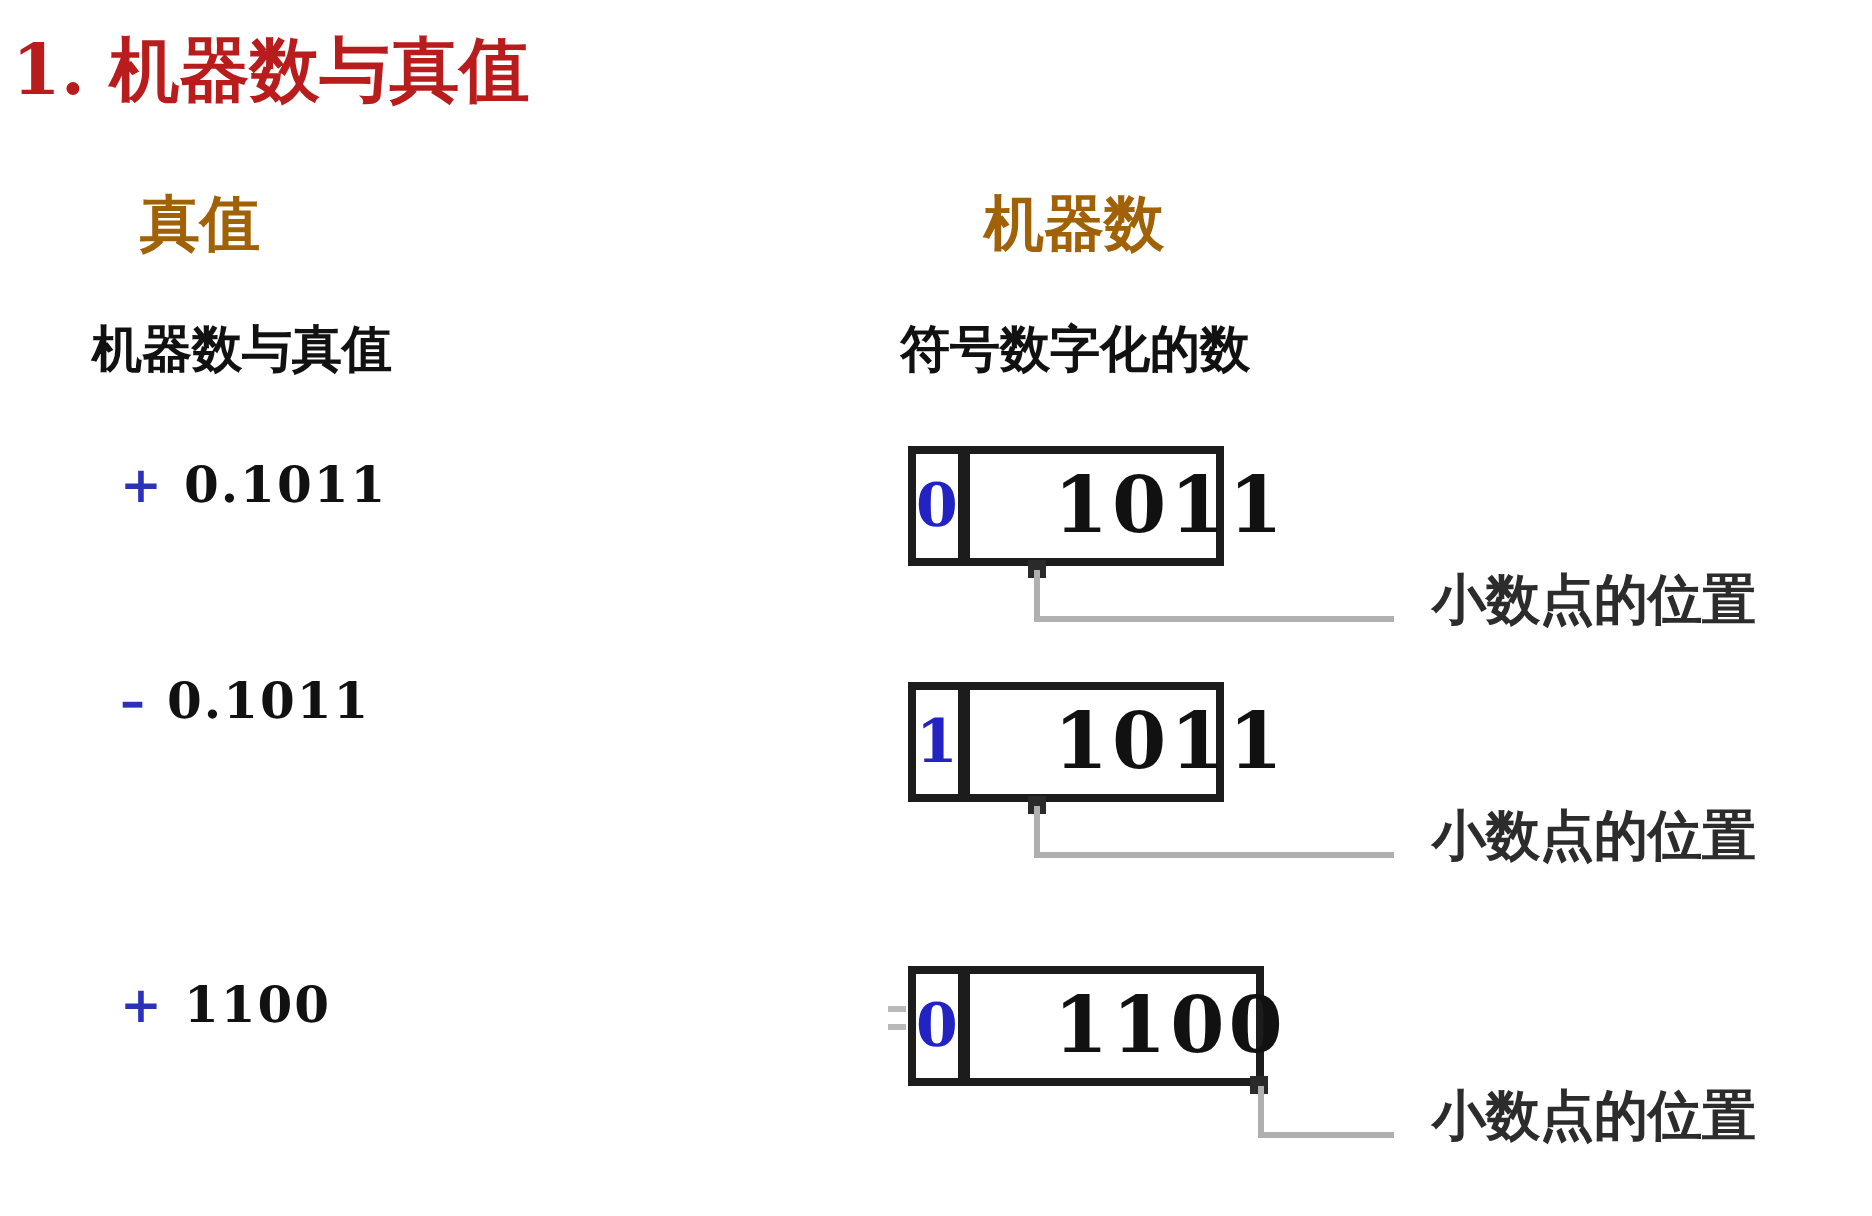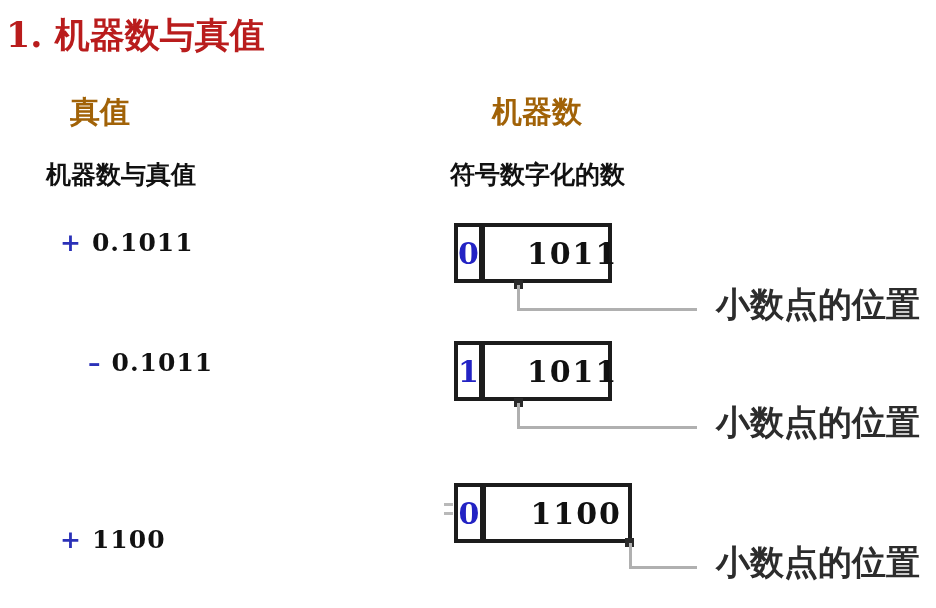--- a/index.html
+++ b/index.html
@@ -91,21 +91,21 @@
   .mbox .gap {
     width: 5px;
     border-left: 3px solid #1c1c1c;
     background: #ffffff;
   }
   .mbox .magcell {
     flex: 1;
     display: flex;
     align-items: center;
     justify-content: center;
-    font-size: 30px;
+    font-size: 39px;
     font-weight: bold;
     color: #111111;
     letter-spacing: 2px;
     padding: 0 6px;
     margin-left: 36px;
   }
 
   
   .left-tick {
     position: absolute;
@@ -126,21 +126,21 @@
   .conn-nub {
     position: absolute;
     width: 9px;
     height: 9px;
     background: #2a2a2a;
   }
 
   
   .annot {
     position: absolute;
-    font-size: 34px;
+    font-size: 27px;
     font-weight: bold;
     color: #2c2c2c;
     white-space: nowrap;
   }
 </style>
 </head>
 <body>
 
 <div class="slide-title">1. 机器数与真值</div>
 
@@ -159,37 +159,37 @@
   <div class="gap"></div>
   <div class="magcell">1011</div>
 </div>
 
 <div class="conn-nub" style="left:514px; top:280px;"></div>
 <div class="conn-v" style="left:517px; top:285px; height:26px;"></div>
 <div class="conn-h" style="left:517px; top:308px; width:180px;"></div>
 
 <div class="annot" style="left:716px; top:282px;">小数点的位置</div>
 
-<div class="value-row" style="top:348px;margin-left:28px;">
+<div class="value-row" style="top:336px;">
   <span class="sign">–</span><span class="digits">0.1011</span>
 </div>
 
 <div class="mbox" style="left:454px; top:341px; width:158px; height:60px;">
   <div class="signcell">1</div>
   <div class="gap"></div>
   <div class="magcell">1011</div>
 </div>
 
 <div class="conn-nub" style="left:514px; top:398px;"></div>
 <div class="conn-v" style="left:517px; top:403px; height:26px;"></div>
 <div class="conn-h" style="left:517px; top:426px; width:180px;"></div>
 
 <div class="annot" style="left:716px; top:400px;">小数点的位置</div>
 
-<div class="value-row" style="top:488px;margin-top:37px;">
+<div class="value-row" style="top:488px;">
   <span class="sign">+</span><span class="digits">1100</span>
 </div>
 
 <div class="left-tick" style="left:444px; top:503px;"></div>
 <div class="left-tick" style="left:444px; top:512px;"></div>
 
 <div class="mbox" style="left:454px; top:483px; width:178px; height:60px;">
   <div class="signcell">0</div>
   <div class="gap"></div>
   <div class="magcell">1100</div>

